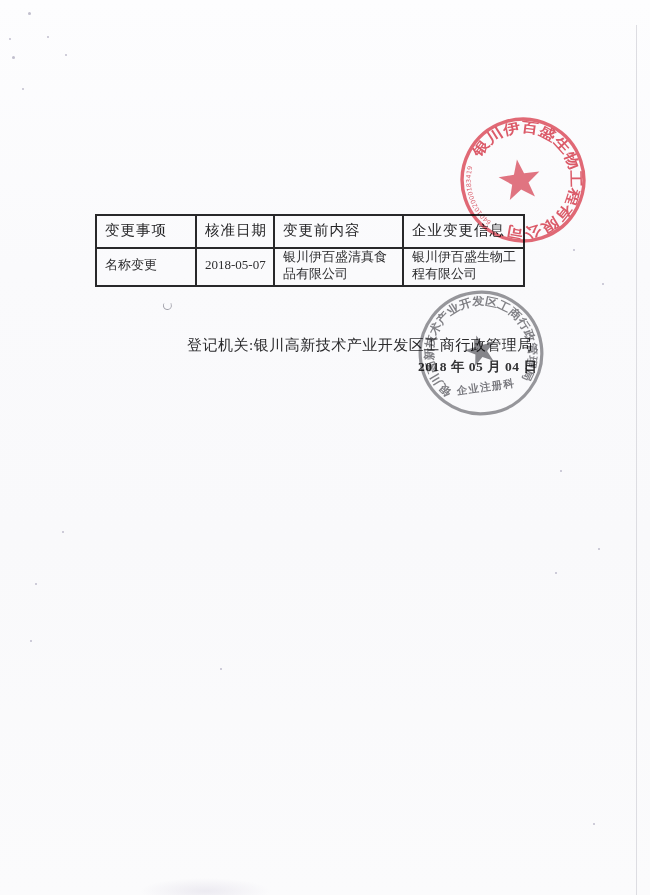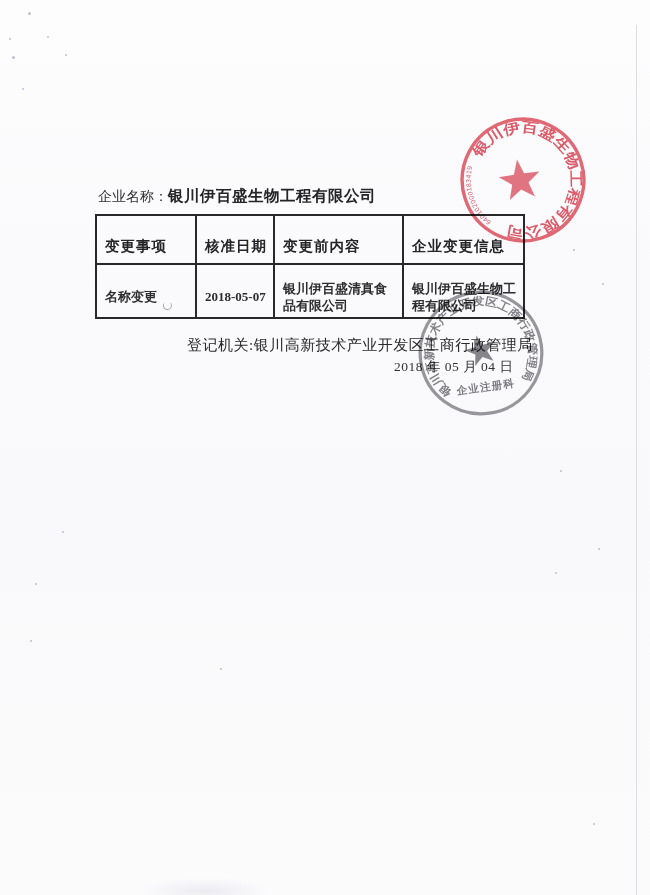--- a/index.html
+++ b/index.html
@@ -19,29 +19,29 @@
     border:1px solid rgba(90,90,105,.55);border-top:none;border-radius:0 0 6px 6px;
     transform:rotate(-6deg);}
   
   .title{position:absolute;left:0;right:32px;top:120px;text-align:center;
     font-size:21.5px;font-weight:700;letter-spacing:1.5px;color:#242426;}
   .company-line{position:absolute;left:98px;top:186px;font-size:14px;color:#303032;}
   .company-line .name{font-size:15.5px;font-weight:700;color:#242426;letter-spacing:.5px;}
   table.change-table{position:absolute;left:95px;top:214px;width:428px;
     border-collapse:collapse;table-layout:fixed;}
   table.change-table th,table.change-table td{
-    border:2px solid #28282a;padding:16px 6px 2px 8px;text-align:left;vertical-align:middle;
-    font-weight:700;}
+    border:2px solid #28282a;padding:0 6px 2px 8px;text-align:left;vertical-align:middle;
+    font-weight:400;}
   table.change-table th{height:29px;font-size:14.5px;color:#242426;letter-spacing:1px;}
   table.change-table td{height:31px;font-size:13px;line-height:1.3;color:#2d2d2f;}
   .note{position:absolute;left:96px;top:284px;font-size:10.5px;font-style:italic;
     font-weight:700;letter-spacing:.5px;color:#2e2e30;}
   .registry-line{position:absolute;left:187px;top:336px;font-size:15px;font-weight:400;
     letter-spacing:.5px;color:#2a2a2c;}
-  .date-line{position:absolute;left:394px;top:358px;font-size:13.5px;font-weight:400;
+  .date-line{position:absolute;left:418px;top:358px;font-size:13.5px;font-weight:700;
     color:#333335;letter-spacing:.5px;}
   
   .stamp{position:absolute;mix-blend-mode:multiply;pointer-events:none;}
   .stamp.red{left:459px;top:116px;width:128px;height:128px;filter:blur(.2px);opacity:.93;}
   .stamp.gray{left:417px;top:289px;width:128px;height:128px;filter:blur(.35px);opacity:.88;}
   .seal-font{font-family:"Liberation Serif","DejaVu Serif",serif;font-weight:700;}
   .num-font{font-family:"DejaVu Sans",sans-serif;}
 </style>
 </head>
 <body>
@@ -62,23 +62,20 @@
   <span class="speck" style="left:598px;top:548px;width:2px;height:2px;"></span>
   <span class="speck" style="left:560px;top:470px;width:2px;height:2px;"></span>
   <span class="speck" style="left:593px;top:823px;width:2px;height:2px;"></span>
   <span class="speck" style="left:573px;top:249px;width:2px;height:2px;"></span>
   <span class="speck" style="left:602px;top:283px;width:2px;height:2px;"></span>
   <div class="smudge"></div>
   <div class="edge-line"></div>
   <span class="check-mark"></span>
 
 
-  <div class="company-line">
-    <span class="label">企业名称：</span><span class="name">银川伊百盛生物工程有限公司</span>
-  </div>
 
   <table class="change-table">
     <colgroup>
       <col style="width:100px">
         <col style="width:78px">
         <col style="width:129px">
         <col style="width:121px">
     </colgroup>
     <thead>
       <tr>

